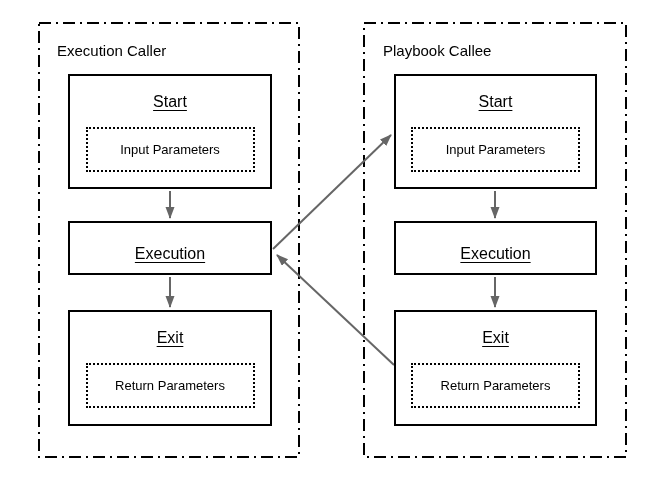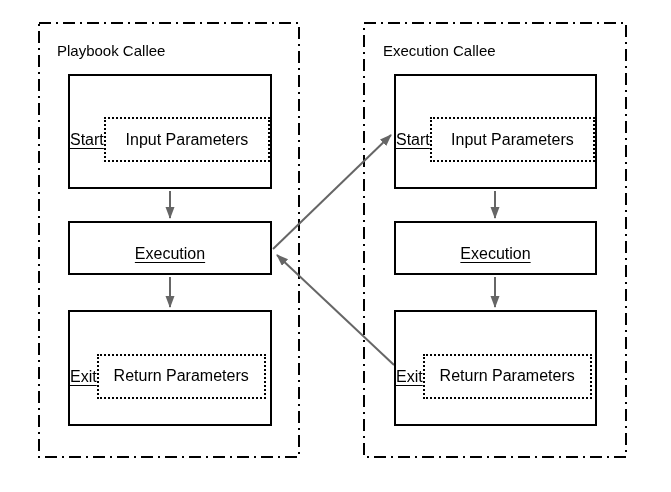--- a/index.html
+++ b/index.html
@@ -27,20 +27,21 @@
     line-height: 18px;
     color: #000000;
     white-space: nowrap;
   }
   .node {
     position: absolute;
     box-sizing: border-box;
     border: 2px solid #000000;
     background: #ffffff;
     display: flex;
+    flex-direction: column;
     align-items: center;
   }
   .node-title {
     font-size: 16px;
     line-height: 19px;
     text-decoration: underline;
     text-underline-offset: 3px;
     margin-top: 16px;
     white-space: nowrap;
   }
@@ -54,21 +55,21 @@
     box-sizing: border-box;
     margin-top: 16px;
     width: 169px;
     height: 45px;
     border: 2px dotted #000000;
     display: flex;
     align-items: center;
     justify-content: center;
   }
   .param-label {
-    font-size: 16px;
+    font-size: 13px;
     white-space: nowrap;
   }
   .border-rect {
     fill: none;
     stroke: #000000;
     stroke-width: 2;
     stroke-dasharray: 12 5 2 5;
   }
   .arrow-line {
     stroke: #666666;
@@ -94,22 +95,22 @@
     <line class="arrow-line" x1="170" y1="191" x2="170" y2="218" marker-end="url(#arrowhead)"></line>
     <line class="arrow-line" x1="170" y1="277" x2="170" y2="307" marker-end="url(#arrowhead)"></line>
 
     <line class="arrow-line" x1="495" y1="191" x2="495" y2="218" marker-end="url(#arrowhead)"></line>
     <line class="arrow-line" x1="495" y1="277" x2="495" y2="307" marker-end="url(#arrowhead)"></line>
 
     <line class="arrow-line" x1="273" y1="249" x2="391" y2="135" marker-end="url(#arrowhead)"></line>
     <line class="arrow-line" x1="394" y1="365" x2="277" y2="255" marker-end="url(#arrowhead)"></line>
   </svg>
 
-  <div class="container-label" style="left:57px; top:42px;">Playbook Callee</div>
-  <div class="container-label" style="left:383px; top:42px;">Execution Callee</div>
+  <div class="container-label" style="left:57px; top:42px;">Execution Caller</div>
+  <div class="container-label" style="left:383px; top:42px;">Playbook Callee</div>
 
   <div class="node" style="left:68px; top:74px; width:204px; height:115px;">
     <div class="node-title">Start</div>
     <div class="param-box">
       <span class="param-label">Input Parameters</span>
     </div>
   </div>
 
   <div class="node center" style="left:68px; top:221px; width:204px; height:54px;">
     <div class="node-title">Execution</div>

